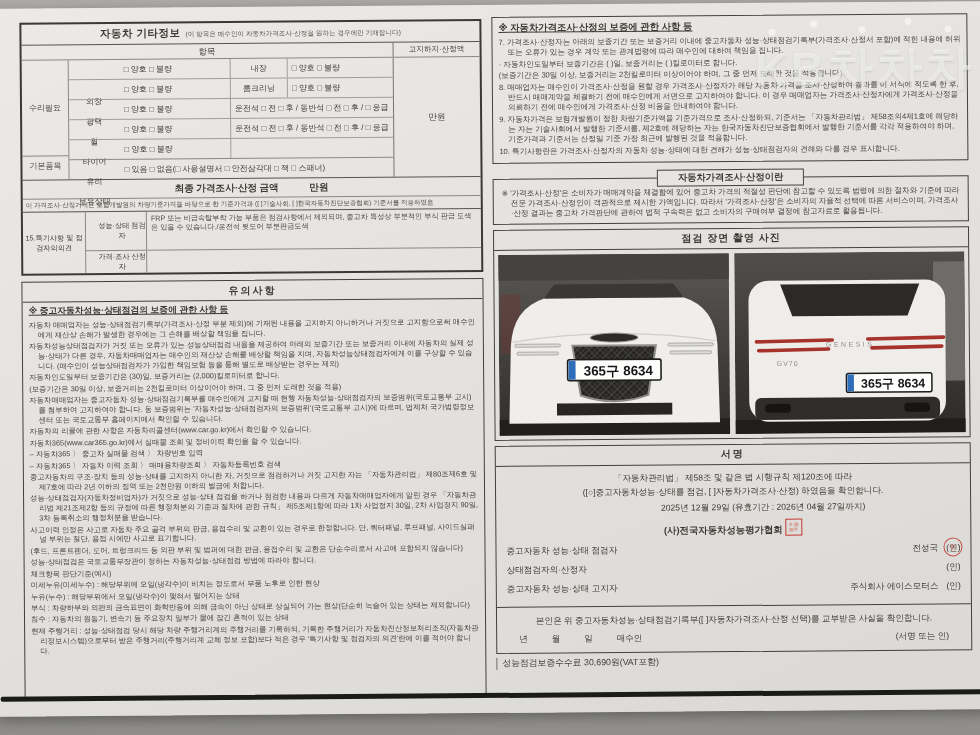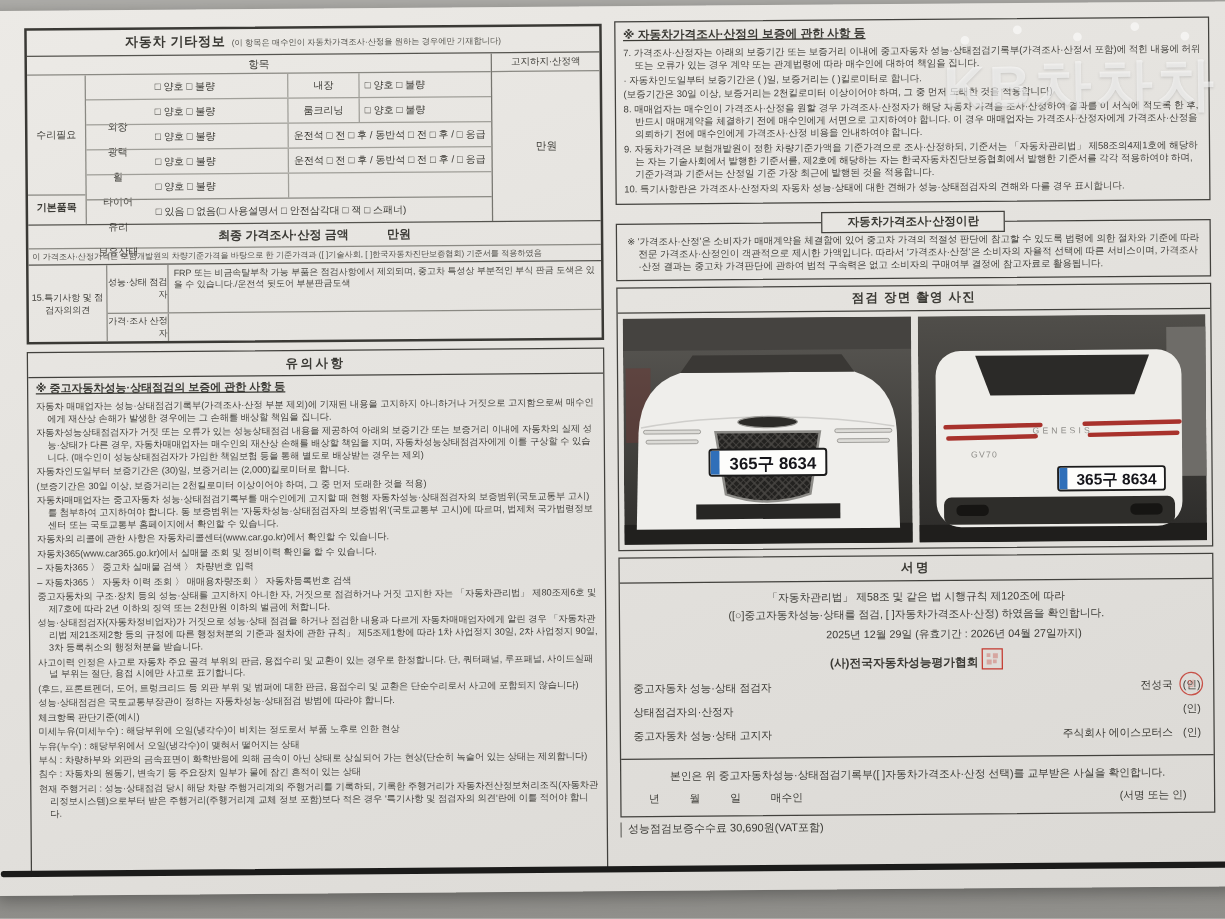--- a/index.html
+++ b/index.html
@@ -20,42 +20,42 @@
   .kt{border:2px solid #3a3935;font-size:8px;}
   .kt-title{display:flex;align-items:baseline;justify-content:center;gap:5px;padding:3px 2px;border-bottom:1.2px solid #55544f;}
   .kt-title b{font-size:10.5px;letter-spacing:.5px;}
   .kt-title .note{font-size:6.6px;color:#55544e;}
   .kt-main{display:flex;}
   .kt-gridwrap{flex:1;border-right:1px solid #76756f;}
   .kt-h{height:14px;line-height:14px;text-align:center;border-bottom:1px solid #8a8983;font-size:8.5px;}
   .kt-body{display:flex;}
   .kt-left{width:46px;border-right:1px solid #8a8983;display:flex;flex-direction:column;text-align:center;}
   .kt-left .repair{height:95px;display:flex;align-items:center;justify-content:center;}
-  .kt-left .basic{height:19px;line-height:19px;border-top:1px solid #8a8983;font-weight:bold;}
+  .kt-left .basic{height:19px;line-height:19px;border-top:1px solid #8a8983;}
   .kt-rows{flex:1;display:flex;flex-direction:column;}
   .kt-row{height:19px;display:flex;align-items:center;border-top:1px solid #a09f99;}
   .kt-row:first-child{border-top:none;}
   .kt-name{width:50px;text-align:center;border-right:1px solid #a09f99;align-self:stretch;display:flex;align-items:center;justify-content:center;margin-top:41px;}
   .kt-opts{width:106px;padding-left:4px;}
   .kt-name2{width:56px;text-align:center;border-left:1px solid #a09f99;align-self:stretch;display:flex;align-items:center;justify-content:center;}
   .kt-opts2{flex:1;padding-left:4px;border-left:1px solid #a09f99;align-self:stretch;display:flex;align-items:center;}
   .kt-wide{flex:1;padding-left:4px;border-left:1px solid #a09f99;align-self:stretch;display:flex;align-items:center;}
   .kt-basicrow{height:19px;display:flex;align-items:center;border-top:1px solid #8a8983;}
   .kt-price{width:86px;display:flex;flex-direction:column;text-align:center;}
   .kt-price-h{height:14px;line-height:14px;border-bottom:1px solid #8a8983;font-size:7.6px;}
   .kt-price-v{flex:1;display:flex;align-items:center;justify-content:center;font-size:8.5px;}
   .kt-final{border-top:1.2px solid #55544f;text-align:center;padding:2.5px 0;font-weight:bold;font-size:9.6px;}
-  .kt-final span{margin:0 14px;}
+  .kt-final span{margin:0 14px;font-family:Liberation Serif, serif;}
   .kt-note{border-top:1px solid #8a8983;font-size:6.5px;color:#504f49;padding:1.5px 3px;}
   .kt-15{border-top:1.2px solid #55544f;display:flex;align-items:stretch;}
   .kt-15-label{width:62px;display:flex;align-items:center;justify-content:center;text-align:center;font-size:7.2px;border-right:1px solid #8a8983;}
   .kt-15-rows{flex:1;display:flex;flex-direction:column;}
   .kt-15-row1{height:38px;display:flex;}
   .kt-15-row2{height:22px;display:flex;border-top:1px solid #8a8983;}
-  .kt-15-sub{width:48px;display:flex;align-items:center;justify-content:center;text-align:right;font-size:7.2px;border-right:1px solid #8a8983;}
+  .kt-15-sub{width:48px;display:flex;align-items:center;justify-content:center;text-align:center;font-size:7.2px;border-right:1px solid #8a8983;margin-left:12px;}
   .kt-15-txt{flex:1;padding:2px 4px;font-size:7.2px;line-height:1.3;color:#474640;}
   
   .sec-title{font-size:10px;font-weight:bold;text-align:center;padding:2.5px 0;border-bottom:1.4px solid #42413d;letter-spacing:2px;}
   .sec-head{font-size:8.8px;font-weight:bold;text-decoration:underline;margin:3px 6px 3px;}
   .lines{padding:0 6px 4px;}
   .tiny{font-size:7.4px;line-height:1.33;margin:0 0 1.6px;padding-left:9px;text-indent:-9px;color:#403f3a;}
   .caution-box{height:416px;overflow:hidden;}
   
   .appr-box{position:relative;margin-top:15px;padding:9px 8px 5px;}
   .appr-title{position:absolute;top:-9px;left:50%;transform:translateX(-50%);

